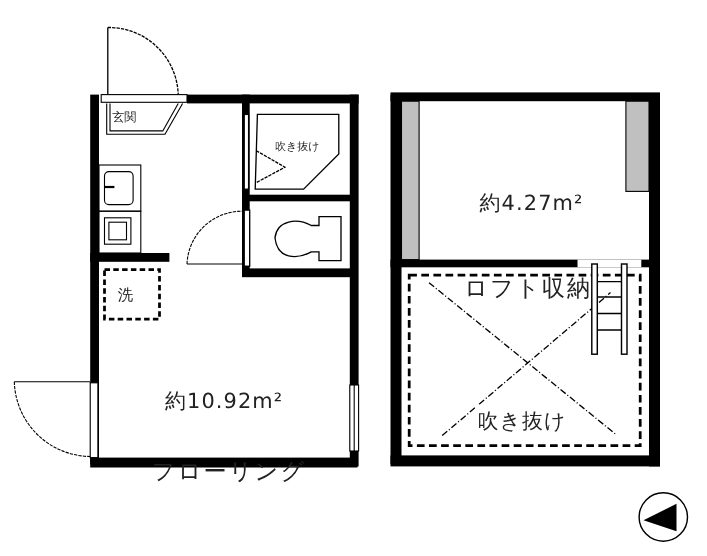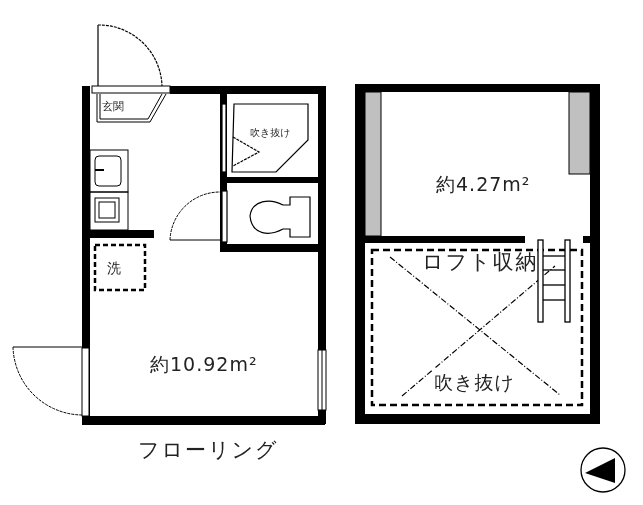--- a/index.html
+++ b/index.html
@@ -114,17 +114,17 @@
   <g>
     <circle cx="603" cy="470" r="22" fill="#fff" stroke="#000" stroke-width="1.3"></circle>
     <polygon points="585,473 615,458 615,483" fill="#000"></polygon>
   </g>
 </svg>
 
 <span class="lbl sm" style="left:102px;top:99px;">玄関</span>
 <span class="lbl sm" style="left:250px;top:126px;font-size:10px;">吹き抜け</span>
 <span class="lbl sm" style="left:107px;top:260px;font-size:14px;">洗</span>
 <span class="lbl md" style="left:150px;top:352px;">約10.92m²</span>
-<span class="lbl lg" style="left:138px;top:396px;">フローリング</span>
+<span class="lbl lg" style="left:138px;top:374px;">フローリング</span>
 
 <span class="lbl md" style="left:436px;top:172px;">約4.27m²</span>
 <span class="lbl lg" style="left:422px;top:208px;">ロフト収納</span>
 <span class="lbl md" style="left:434px;top:370px;font-family:Liberation Serif, serif;">吹き抜け</span>
 
 </body></html>

